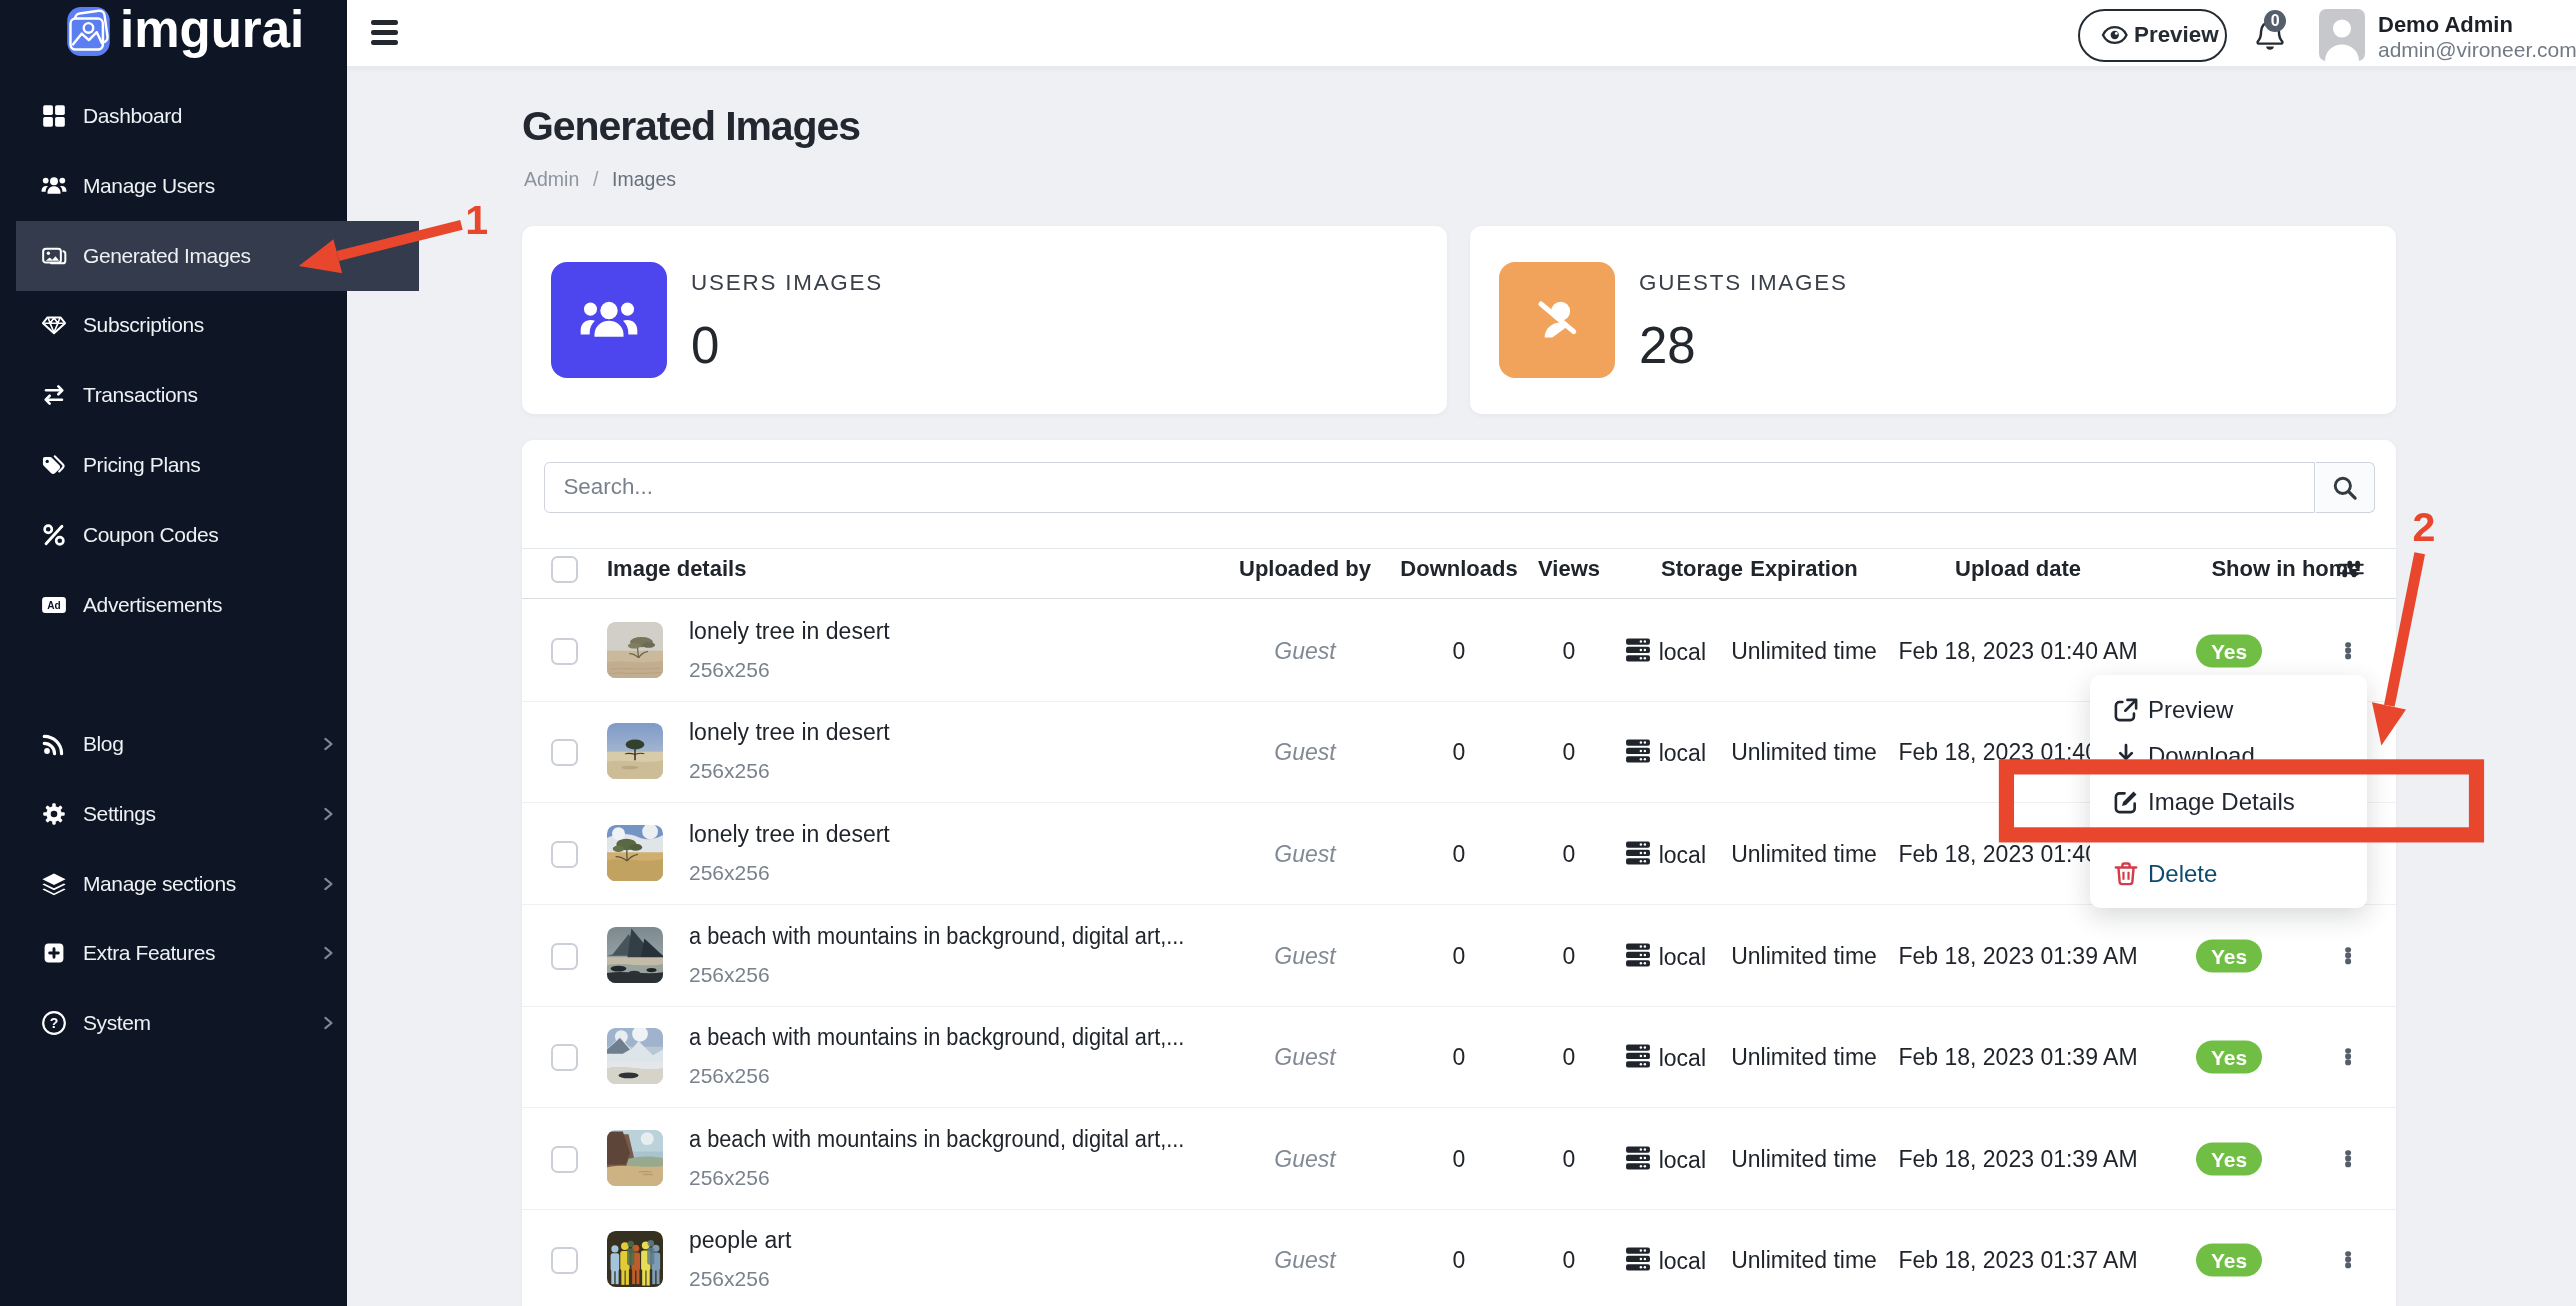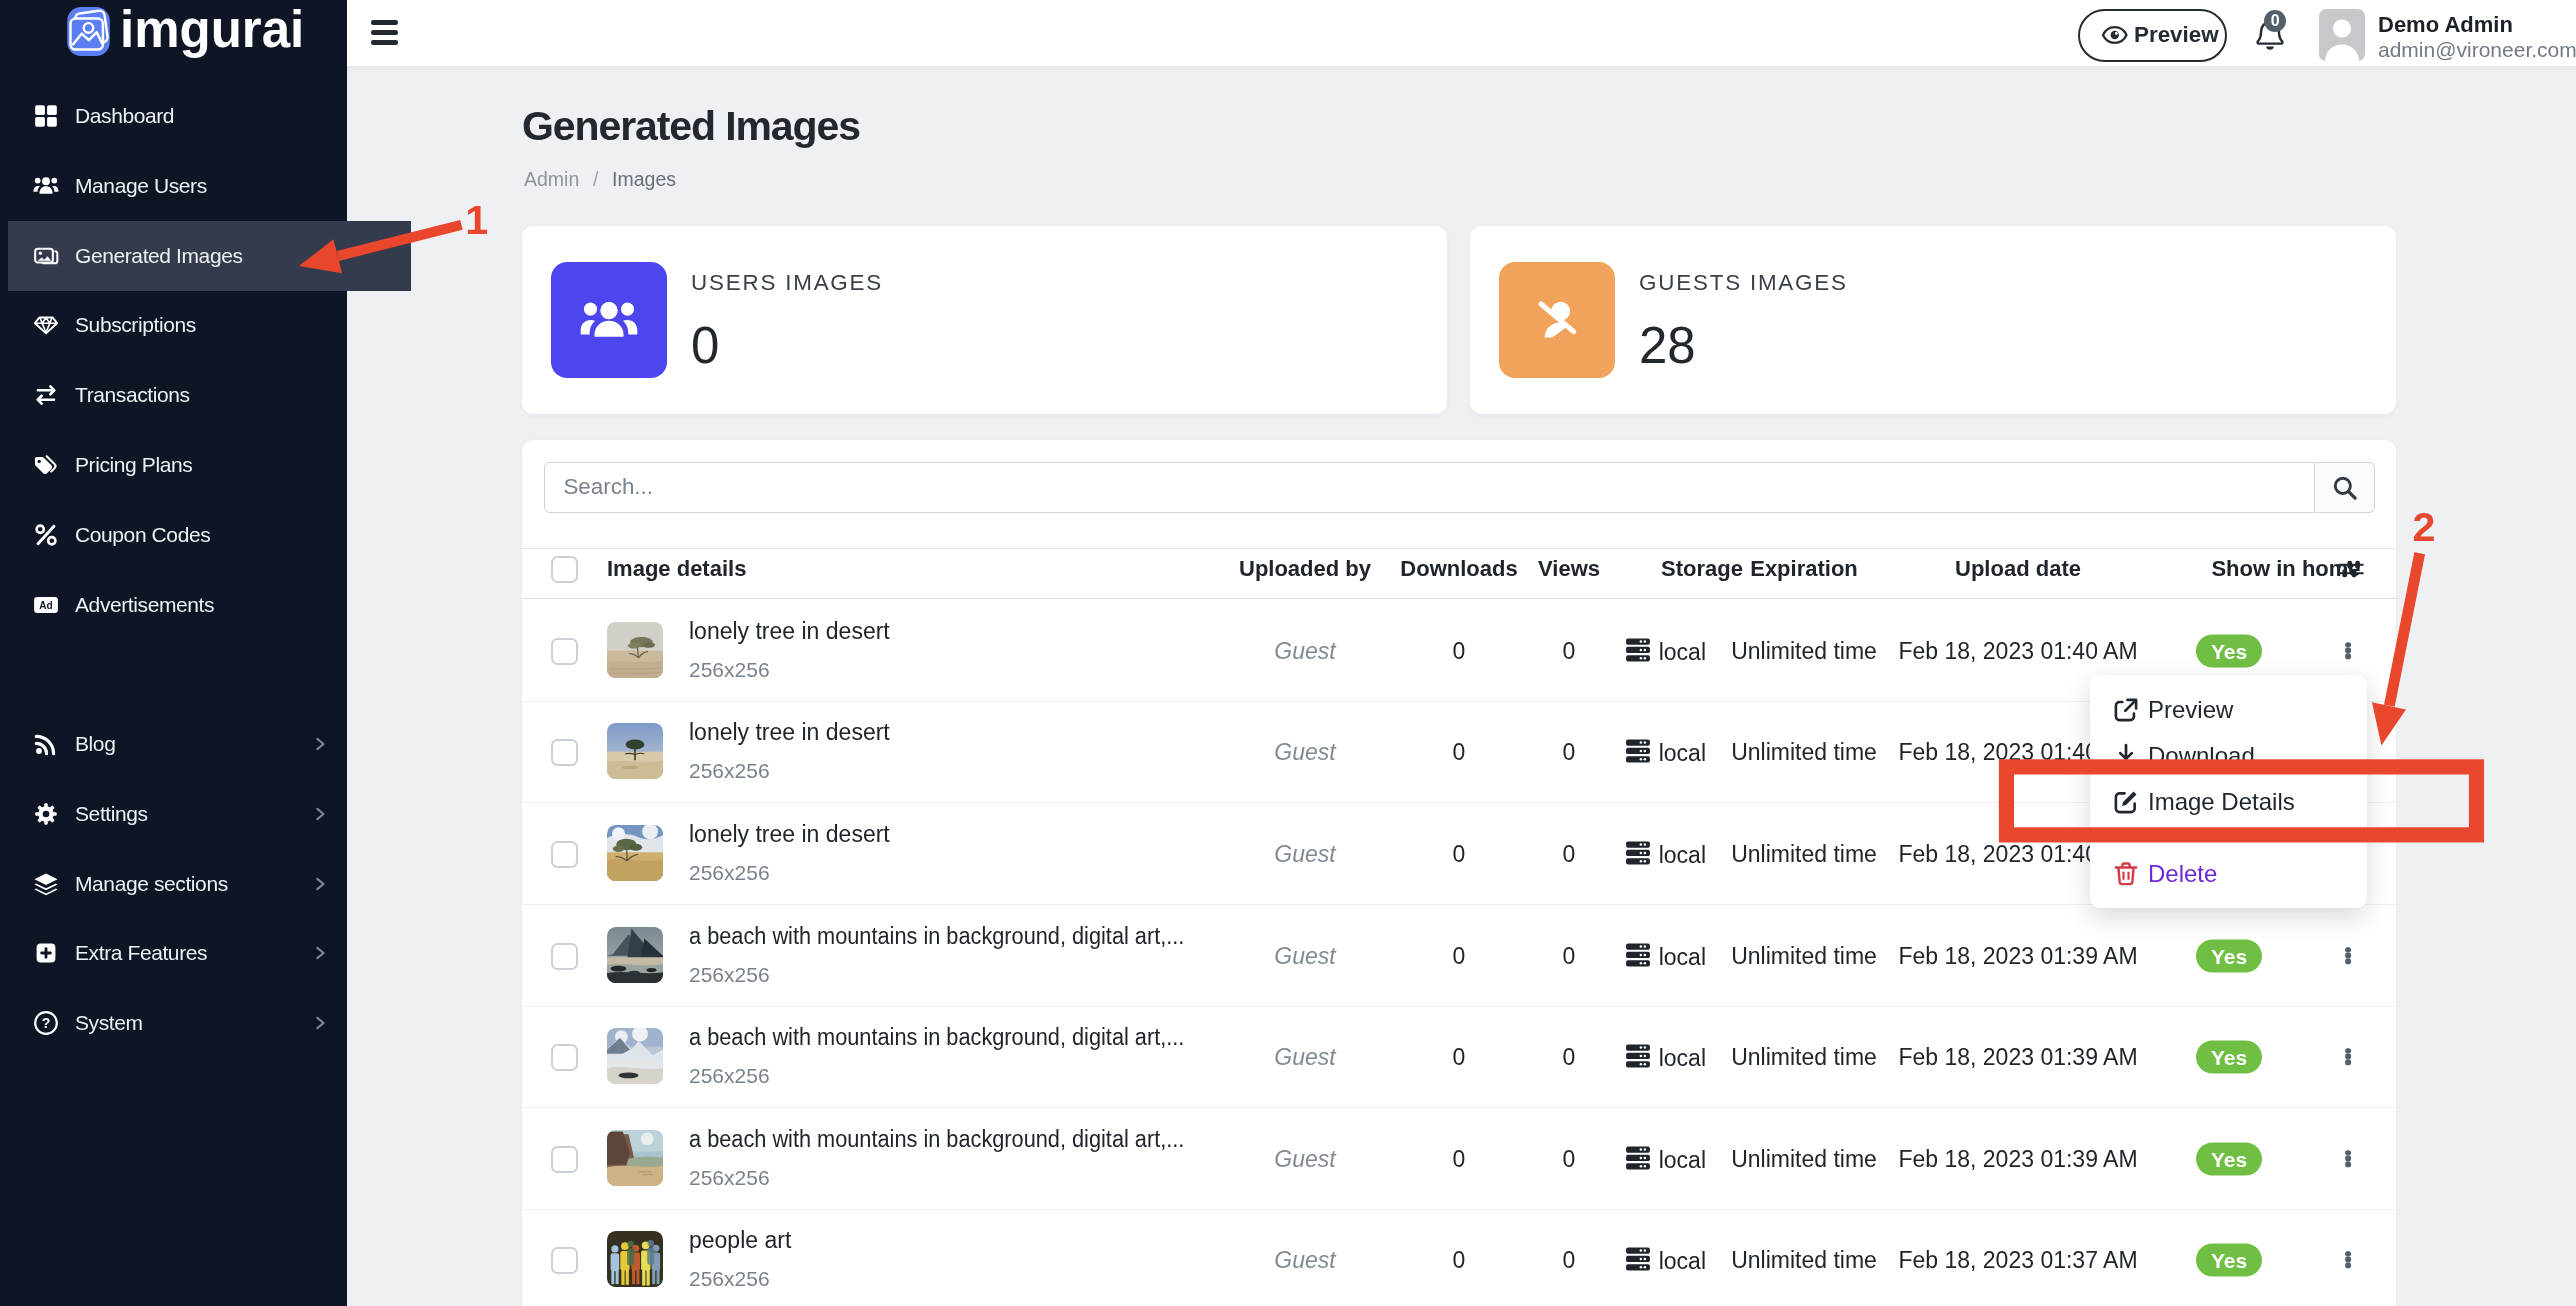--- a/index.html
+++ b/index.html
@@ -3,21 +3,21 @@
 <meta charset="utf-8">
 <title>Generated Images</title>
 <style>
 * { margin:0; padding:0; box-sizing:border-box; }
 html,body { width:2576px; height:1306px; overflow:hidden; }
 body { font-family:"Liberation Sans", sans-serif; background:#eef0f4; position:relative; }
 
 
 #sidebar { position:absolute; left:0; top:0; width:347px; height:1306px; background:#0e1625; }
 #logo-text { position:absolute; left:120px; top:4.3px; font-size:51px; font-weight:700; color:#fff; letter-spacing:0px; line-height:51px; }
-.mitem { position:absolute; left:8px; width:403px; height:70px; }
+.mitem { position:absolute; left:16px; width:403px; height:70px; }
 .mitem.active { background:#343b4d; }
 .mitem .mi { position:absolute; left:25px; top:50%; transform:translateY(-50%); width:26px; height:26px; }
 .mitem .mt { position:absolute; left:67px; top:50%; transform:translateY(-50%); font-size:21px; letter-spacing:-0.4px; color:#eef1f4; white-space:nowrap; }
 .mitem .chev { position:absolute; left:305px; top:50%; transform:translateY(-50%); width:14.5px; height:14.5px; }
 
 
 #topbar { position:absolute; left:347px; top:0; width:2229px; height:67px; background:#fff; border-bottom:0.7px solid #e7e9ed; box-shadow:0 2.2px 5.8px rgba(30,35,45,0.05); }
 .hbar { position:absolute; left:24px; width:27px; height:5px; border-radius:2.2px; background:#23272e; }
 #btn-preview { position:absolute; left:1731px; top:8.7px; width:149px; height:53px; border:2.2px solid #242b33; border-radius:27px; }
 #btn-preview span.pt { position:absolute; left:54px; top:50%; transform:translateY(-50%); font-size:22.4px; font-weight:700; color:#242b33; }
@@ -64,21 +64,21 @@
 .guest { font-style:italic; color:#818a94; }
 .ypill { position:absolute; left:1707px; top:50%; transform:translate(-50%,-50%); width:66px; height:33px; border-radius:16.6px; background:#70bf44; color:#fff; font-size:21px; font-weight:700; text-align:center; line-height:33px; }
 .kebab { position:absolute; left:1826px; top:50%; transform:translate(-50%,-50%); width:5.8px; height:17.4px; }
 .kebab i { position:absolute; left:0; width:5.8px; height:5.8px; border-radius:50%; background:#555f6a; }
 
 
 #dropdown { position:absolute; left:2090px; top:675px; width:277px; height:233px; background:#fff; border-radius:10px; box-shadow:0 8.7px 26px rgba(20,25,35,0.16); }
 .ditem { position:absolute; left:0; width:276px; height:45px; }
 .ditem .di { position:absolute; left:23px; top:50%; transform:translateY(-50%); width:26px; height:26px; }
 .ditem .dt { position:absolute; left:58px; top:50%; transform:translateY(-50%); font-size:24px; color:#212730; white-space:nowrap; }
-.ditem.danger .dt { color:#6d28d9;text-align:right; }
+.ditem.danger .dt { color:#0c4a6e;text-align:right; }
 
 
 #anno { position:absolute; left:0; top:0; width:2576px; height:1306px; pointer-events:none; }
 </style>
 </head>
 <body>
 
 <div id="sidebar">
     <div style="position:absolute;left:67px;top:7.2px;"><svg width="43" height="49" viewBox="0 0 59 68">
         <rect x="0" y="0" width="59" height="68" rx="19" fill="#5b7ef2"></rect>

